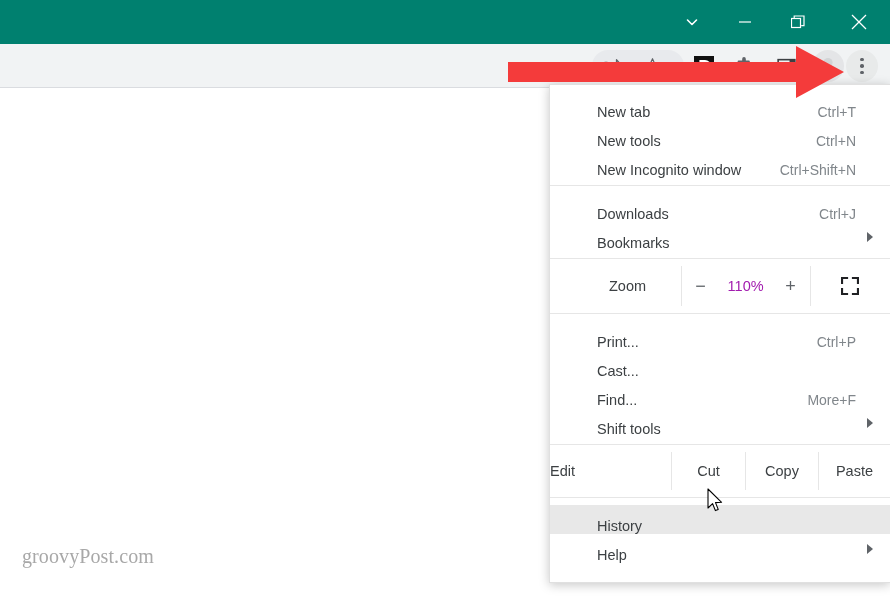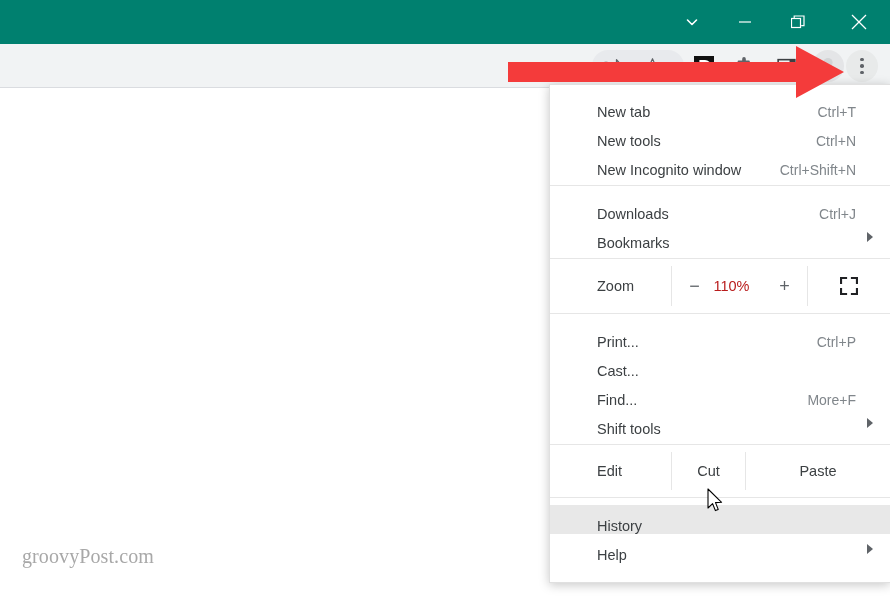--- a/index.html
+++ b/index.html
@@ -85,47 +85,47 @@
   .mi .label{flex:1;white-space:nowrap;}
   .mi .accel{color:#80868b;font-size:14px;white-space:nowrap;padding-right:18px;}
   .mi .sub{position:absolute;right:16px;top:50%;transform:translateY(-50%);}
   .mi.highlight{background:#e8e8e8;}
   .sep{height:1px;background:#e6e6e6;margin:7px 0;}
   .grp-top{height:6px;}
 
   
   .zoomrow{
     position:relative;height:40px;display:flex;align-items:stretch;
-    font-size:14.5px;color:#3c4043;
+    font-size:14.5px;color:#3c4043;margin-left:12px;
   }
   .zoomrow .zlabel{
     width:121px;display:flex;align-items:center;padding-left:47px;box-sizing:border-box;
   }
   .zoomrow .zctrl{
     flex:1;display:flex;align-items:center;justify-content:center;gap:0px;
     border-left:1px solid #e6e6e6;border-right:1px solid #e6e6e6;
   }
   .zoomrow .zminus,.zoomrow .zplus{
     width:38px;text-align:center;font-size:18px;color:#5f6368;cursor:default;
   }
-  .zoomrow .zval{min-width:52px;font-size:14.5px;color:#b91c1c;}
+  .zoomrow .zval{min-width:52px;text-align:center;font-size:14.5px;color:#a21caf;}
   .zoomrow .zfull{
     width:82px;display:flex;align-items:center;justify-content:center;
   }
 
   
   .editrow{
     position:relative;height:38px;display:flex;align-items:stretch;
     font-size:14.5px;color:#3c4043;
   }
   .editrow .ecell{
     display:flex;align-items:center;justify-content:center;
     border-left:1px solid #e6e6e6;
   }
-  .editrow .ecell:first-child{border-left:none;justify-content:flex-start;padding-left:47px;box-sizing:border-box;}
+  .editrow .ecell:first-child{border-left:none;justify-content:flex-start;box-sizing:border-box;}
   .e-edit{width:121px;}
   .e-cut{width:73px;}
   .e-copy{width:72px;}
   .e-paste{flex:1;}
 
   .cursor{position:absolute;left:707px;top:488px;width:18px;height:26px;}
 </style>
 </head>
 <body>
 
@@ -286,20 +286,21 @@
             <path d="M1 0 L7 5 L1 10 Z" fill="#5f6368"></path>
           </svg>
       </span>
     </div>
 
     <div class="sep"></div>
 
     <div class="editrow">
       <div class="ecell e-edit">Edit</div>
       <div class="ecell e-cut">Cut</div>
+      <div class="ecell e-copy">Copy</div>
       <div class="ecell e-paste">Paste</div>
     </div>
 
     <div class="sep"></div>
 
     <div class="mi highlight">
       <span class="label">History</span>
     </div>
     <div class="mi">
       <span class="label">Help</span>

